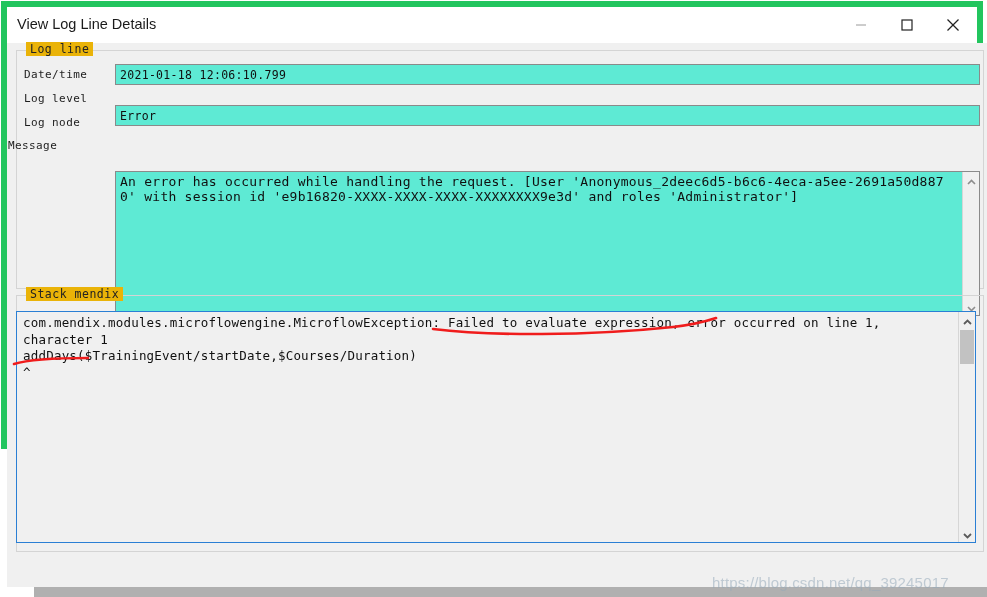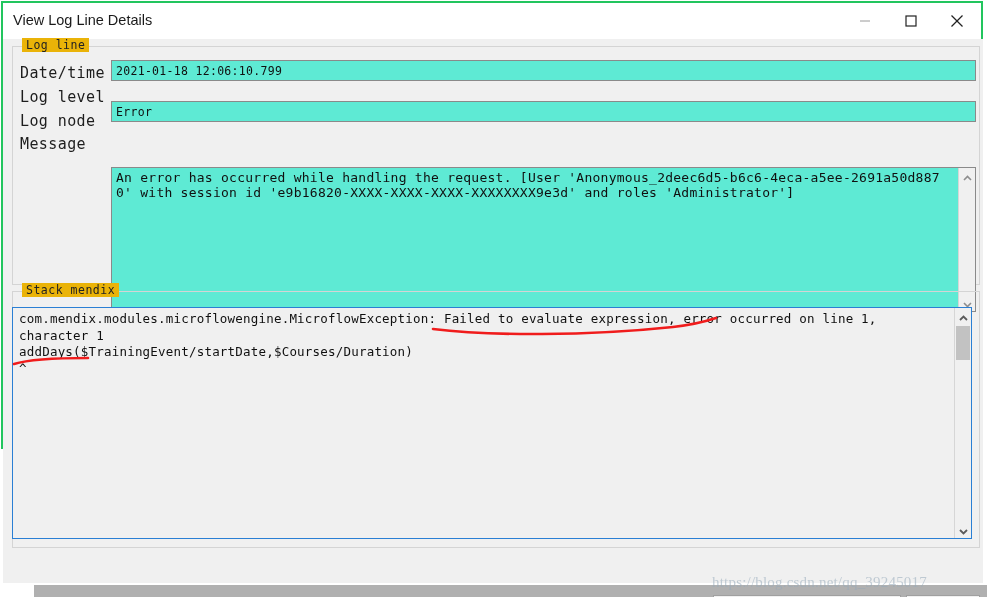--- a/index.html
+++ b/index.html
@@ -37,21 +37,21 @@
     background: #ffffff;
   }
 
   
   .window {
     position: absolute;
     left: 1px;
     top: 1px;
     width: 982px;
     height: 448px;
-    border: 2px solid #22c55e;
+    border: 6px solid #22c55e;
     background: #f0f0f0;
     box-sizing: border-box;
   }
 
   .titlebar {
     position: absolute;
     left: 0; top: 0;
     width: 100%;
     height: 36px;
     background: #ffffff;
@@ -120,21 +120,21 @@
     left: 9px;
     top: 252px;
     width: 968px;
     height: 257px;
   }
 
   
   .field-label {
     position: absolute;
     font-family: "DejaVu Sans Mono", monospace;
-    font-size: 15px;
+    font-size: 11px;
     color: #1d1d1d;
     letter-spacing: 0.4px;
     white-space: nowrap;
   }
   .field-box {
     position: absolute;
     border: 1px solid #8a8a8a;
     background: #5eead4;
     box-sizing: border-box;
     overflow: hidden;
@@ -258,21 +258,21 @@
     top: 556px;
     width: 74px;
     height: 22px;
   }
 
   
   #watermark {
     position: absolute;
     left: 712px;
     top: 574px;
-    font-family: Liberation Serif, serif;
+    font-family: Liberation Sans, sans-serif;
     font-size: 15px;
     color: rgba(150,170,185,0.55);
     letter-spacing: 0.2px;
     white-space: nowrap;
     pointer-events: none;
   }
 </style>
 </head>
 <body>
 
@@ -323,21 +323,21 @@
         <div class="field-value">2021-01-18 12:06:10.799</div>
       </div>
 
       <div class="field-label" style="left:17px; top:49px;">Log level</div>
       <div class="field-box" style="left:108px; top:62px; width:865px; height:21px;">
         <div class="field-value">Error</div>
       </div>
 
       <div class="field-label" style="left:17px; top:73px;">Log node</div>
 
-      <div class="field-label" style="left:17px; top:96px;">Message</div>
+      <div class="field-label" style="left:1px; top:96px;">Message</div>
       <div class="field-box" id="msg-box">
         <div id="msg-text">An error has occurred while handling the request. [User 'Anonymous_2deec6d5-b6c6-4eca-a5ee-2691a50d8870' with session id 'e9b16820-XXXX-XXXX-XXXX-XXXXXXXX9e3d' and roles 'Administrator']</div>
 
         <div class="vscroll">
           <div class="arrow up">
             <span>
               <svg width="9" height="7" viewBox="0 0 9 7">
                 <polyline points="1,5 4.5,1.5 8,5" fill="none" stroke="#8d8d8d" stroke-width="1.6"></polyline>
               </svg>
             </span>

